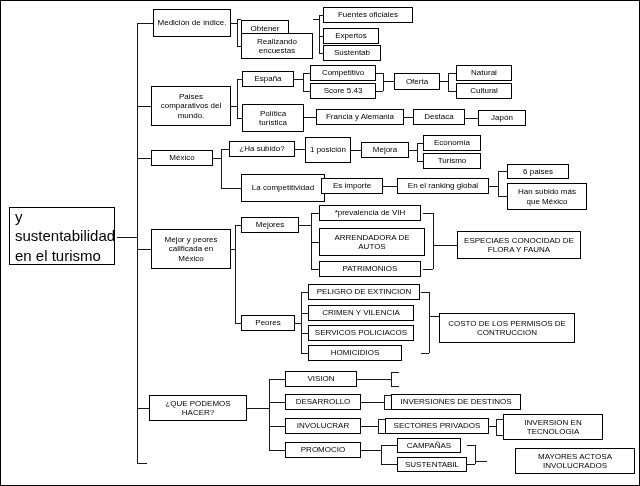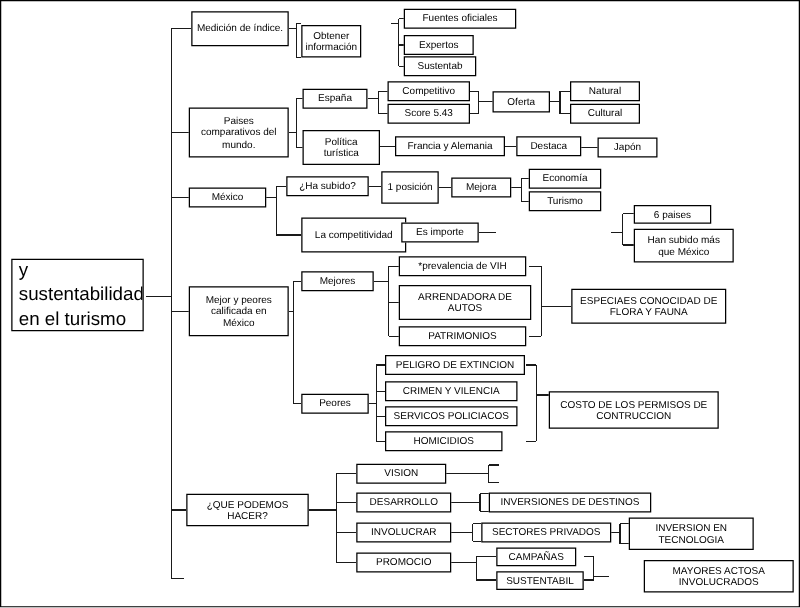--- a/index.html
+++ b/index.html
@@ -33,20 +33,21 @@
 
     <path d="M230,248 H234 M234,224 V322 M234,224 H240 M234,322 H240 M298,224 H310 M310,212 V268 M310,212 H318 M310,241 H318 M310,268 H318 M422,212 H432 M432,212 V268 M422,268 H432 M432,244 H456 M294,322 H300 M300,291 V352 M300,291 H307 M300,312 H307 M300,332 H307 M300,352 H307 M420,291 H428 M428,291 V352 M420,352 H428 M428,315 H438"></path>
 
     <path d="M246,407 H268 M268,378 V449 M268,378 H284 M268,401 H284 M268,425 H284 M268,449 H284 M356,378 H390 M390,371 V385 M390,371 H398 M390,385 H398 M360,401 H383 M383,394 V408 M383,394 H390 M383,408 H390 M360,425 H377 M377,418 V432 M377,418 H384 M377,432 H384 M488,425 H495 M495,418 V434 M495,418 H502 M495,434 H502 M360,449 H380 M380,444 V463 M380,444 H396 M380,463 H396 M466,444 H474 M474,444 V463 M466,463 H474 M474,460 H486"></path>
   </svg>
 
   <div class="node root" style="left:8px;top:206px;width:106px;height:58px">Competitividad y sustentabilidad en el turismo en México.</div>
 
   <div class="node" style="left:152px;top:8px;width:78px;height:28px">Medición de índice.</div>
   <div class="node" style="left:240px;top:19px;width:48px;height:26px">Obtener información</div>
+  <div class="node" style="left:240px;top:32px;width:72px;height:26px">Realizando encuestas</div>
   <div class="node" style="left:322px;top:6px;width:90px;height:16px">Fuentes oficiales</div>
   <div class="node" style="left:322px;top:27px;width:56px;height:16px">Expertos</div>
   <div class="node" style="left:322px;top:44px;width:58px;height:16px">Sustentab</div>
 
   <div class="node" style="left:150px;top:85px;width:80px;height:40px">Paises comparativos del mundo.</div>
   <div class="node" style="left:241px;top:70px;width:52px;height:16px">España</div>
   <div class="node" style="left:309px;top:64px;width:66px;height:16px">Competitivo</div>
   <div class="node" style="left:309px;top:82px;width:66px;height:16px">Score 5.43</div>
   <div class="node" style="left:393px;top:72px;width:46px;height:17px">Oferta</div>
   <div class="node" style="left:455px;top:64px;width:56px;height:16px">Natural</div>
@@ -57,20 +58,21 @@
   <div class="node" style="left:477px;top:109px;width:48px;height:16px">Japón</div>
 
   <div class="node" style="left:150px;top:149px;width:62px;height:16px">México</div>
   <div class="node" style="left:228px;top:140px;width:66px;height:16px">¿Ha subido?</div>
   <div class="node" style="left:304px;top:136px;width:46px;height:26px">1 posición</div>
   <div class="node" style="left:360px;top:141px;width:48px;height:16px">Mejora</div>
   <div class="node" style="left:422px;top:134px;width:58px;height:16px">Economía</div>
   <div class="node" style="left:422px;top:152px;width:58px;height:16px">Turismo</div>
   <div class="node" style="left:240px;top:173px;width:84px;height:28px">La competitividad</div>
   <div class="node" style="left:320px;top:177px;width:62px;height:16px">Es importe</div>
+  <div class="node" style="left:396px;top:177px;width:92px;height:16px">En el ranking global</div>
   <div class="node" style="left:506px;top:163px;width:62px;height:15px">6 paises</div>
   <div class="node" style="left:150px;top:228px;width:80px;height:40px">Mejor y peores calificada en México</div>
 
   <div class="node" style="left:506px;top:182px;width:80px;height:27px">Han subido más que México</div>
   <div class="node" style="left:240px;top:216px;width:58px;height:16px">Mejores</div>
   <div class="node" style="left:318px;top:204px;width:102px;height:16px">*prevalencia de VIH</div>
   <div class="node" style="left:318px;top:227px;width:106px;height:28px">ARRENDADORA DE AUTOS</div>
   <div class="node" style="left:318px;top:260px;width:102px;height:16px">PATRIMONIOS</div>
   <div class="node" style="left:456px;top:230px;width:124px;height:28px">ESPECIAES CONOCIDAD DE FLORA Y FAUNA</div>
   <div class="node" style="left:240px;top:314px;width:54px;height:16px">Peores</div>

